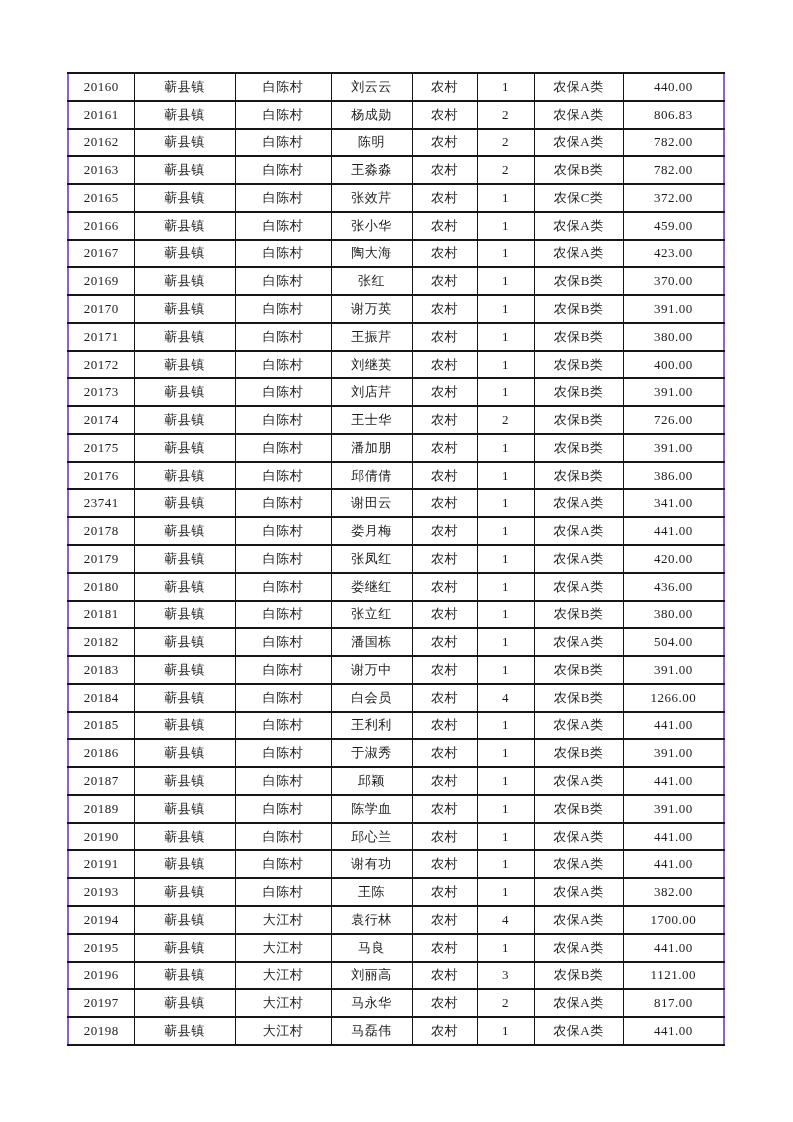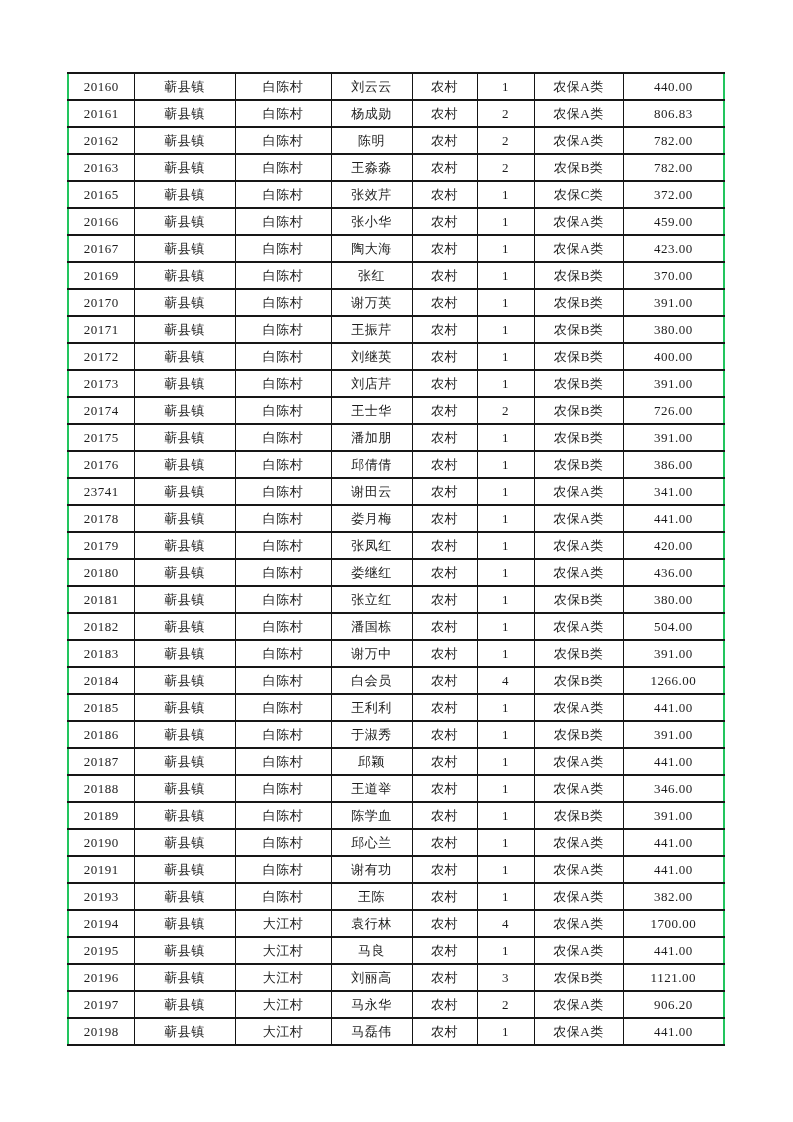--- a/index.html
+++ b/index.html
@@ -19,21 +19,21 @@
     left: 67px;
     top: 72px;
     width: 656px;
     height: 974px;
   }
   table.roster {
     width: 100%;
     height: 100%;
     border-collapse: collapse;
     table-layout: fixed;
-    border: 2px solid #22c55e;
+    border: 2px solid #8b5cf6;
   }
   table.roster td {
     border-left: 1px solid #161616;
     border-right: 1px solid #161616;
     border-top: 2px solid #161616;
     border-bottom: 2px solid #161616;
     text-align: center;
     vertical-align: middle;
     font-size: 13px;
     letter-spacing: 0.5px;
@@ -321,30 +321,20 @@
             <td>20187</td>
             <td>蕲县镇</td>
             <td>白陈村</td>
             <td>邱颖</td>
             <td>农村</td>
             <td>1</td>
             <td>农保A类</td>
             <td>441.00</td>
           </tr>
           <tr>
-            <td>20188</td>
-            <td>蕲县镇</td>
-            <td>白陈村</td>
-            <td>王道举</td>
-            <td>农村</td>
-            <td>1</td>
-            <td>农保A类</td>
-            <td>346.00</td>
-          </tr>
-          <tr>
             <td>20189</td>
             <td>蕲县镇</td>
             <td>白陈村</td>
             <td>陈学血</td>
             <td>农村</td>
             <td>1</td>
             <td>农保B类</td>
             <td>391.00</td>
           </tr>
           <tr>
@@ -408,21 +398,21 @@
             <td>1121.00</td>
           </tr>
           <tr>
             <td>20197</td>
             <td>蕲县镇</td>
             <td>大江村</td>
             <td>马永华</td>
             <td>农村</td>
             <td>2</td>
             <td>农保A类</td>
-            <td>906.20</td>
+            <td>817.00</td>
           </tr>
           <tr>
             <td>20198</td>
             <td>蕲县镇</td>
             <td>大江村</td>
             <td>马磊伟</td>
             <td>农村</td>
             <td>1</td>
             <td>农保A类</td>
             <td>441.00</td>

